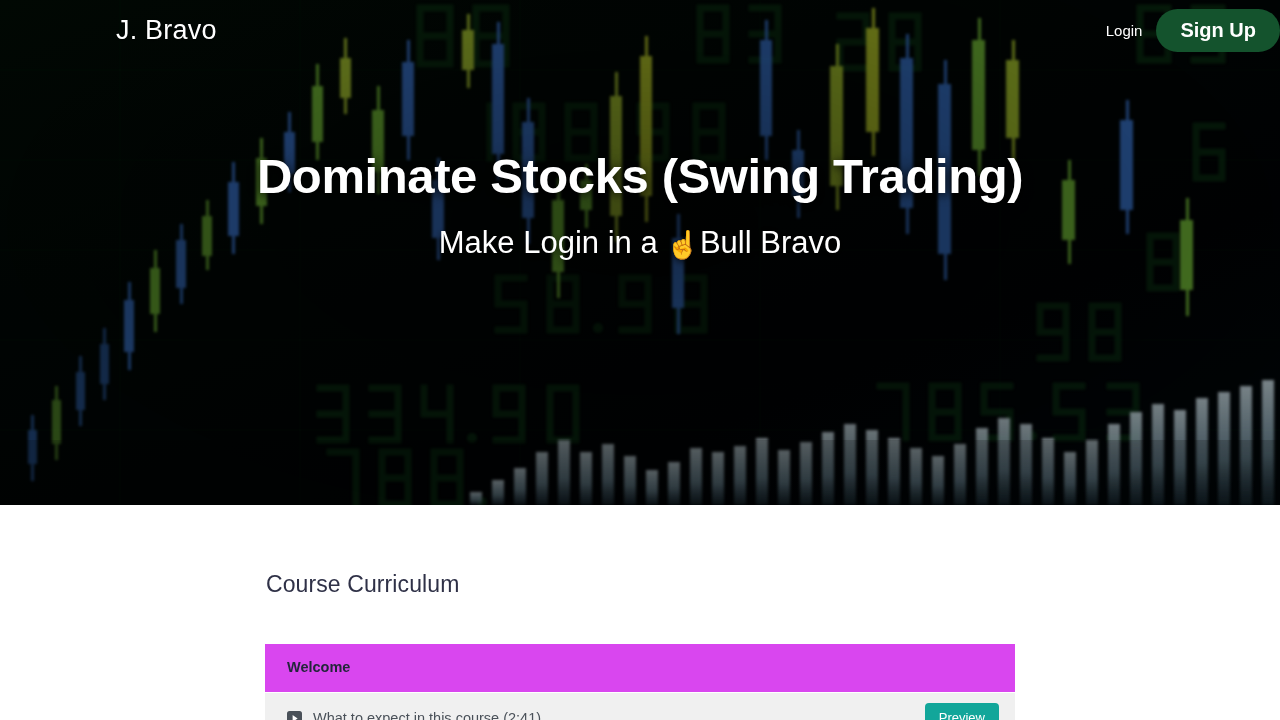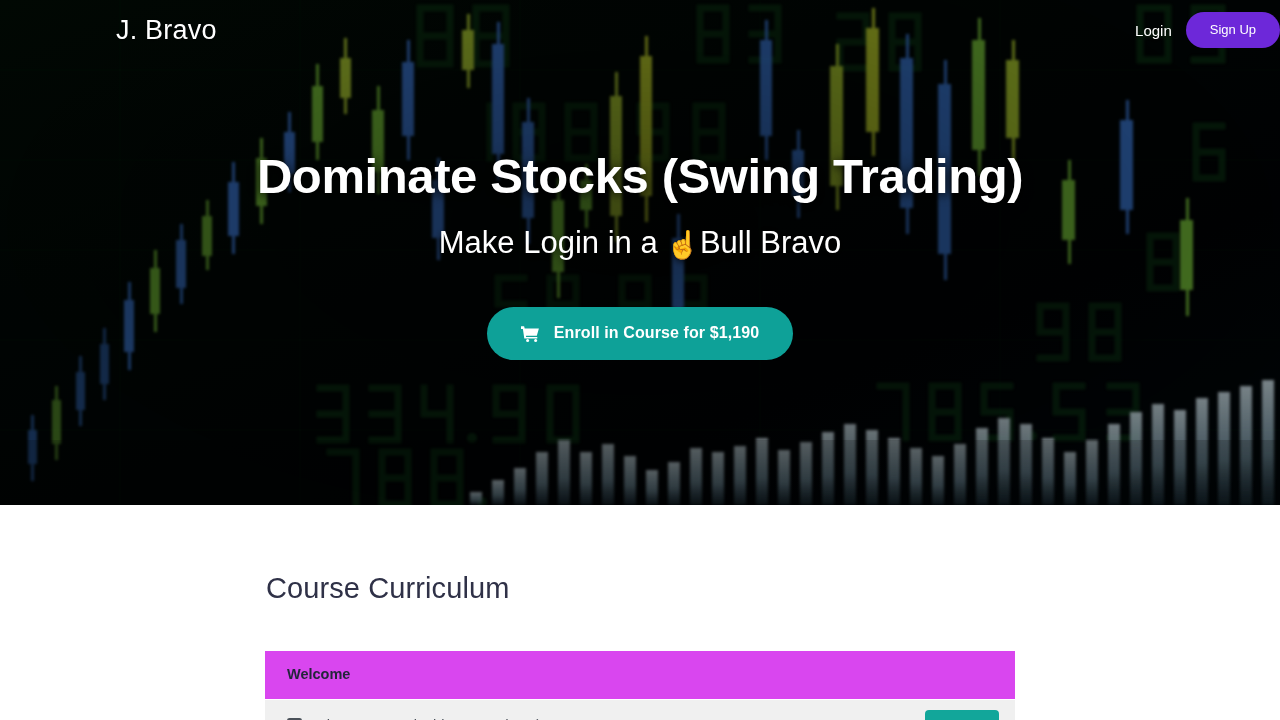--- a/index.html
+++ b/index.html
@@ -57,24 +57,24 @@
   .nav-right { display: flex; align-items: center; gap: 14px; }
   .nav-login {
     color: #ffffff;
     font-size: 15px;
     font-weight: 400;
     text-decoration: none;
     white-space: nowrap;
     text-shadow: 0 1px 3px rgba(0,0,0,0.6);
   }
   .nav-signup {
-    background: #6d28d9;
-    color: #ffffff;
-    font-size: 13px;
-    font-weight: normal;
+    background: #14532d;
+    color: #ffffff;
+    font-size: 20px;
+    font-weight: bold;
     border: none;
     border-radius: 22px;
     padding: 11px 24px 12px;
     cursor: pointer;
     line-height: 1;
     white-space: nowrap;
     font-family: inherit;
   }
 
   
@@ -136,21 +136,21 @@
 
   
   .main {
     width: 1280px;
     background: #ffffff;
     padding-top: 66px;
   }
   .container { width: 750px; margin: 0 auto; }
   .section-title {
     color: #2f3147;
-    font-size: 29px;
+    font-size: 23px;
     font-weight: 400;
     letter-spacing: 0.1px;
     line-height: 1.2;
     margin-bottom: 45px;
     padding-left: 1px;
   }
 
   .curriculum { border: none; }
   .curriculum-section-head {
     background: #d946ef;
@@ -438,32 +438,20 @@
     <div class="brand">J. Bravo</div>
     <div class="nav-right">
       <a class="nav-login" href="#">Login</a>
       <button class="nav-signup">Sign Up</button>
     </div>
   </nav>
 
   <div class="hero-content">
     <h1 class="hero-title">Dominate Stocks (Swing Trading)</h1>
     <p class="hero-subtitle"><span>Make Login in a </span><span class="hero-emoji">☝️</span><span>Bull Bravo</span></p>
-    <div class="cta-wrap">
-      <button class="cta-button">
-        <span class="cart-icon">
-          <svg width="19" height="17" viewBox="0 0 19 17" aria-hidden="true">
-            <path d="M0 1.2h3.1l.6 2.4h14.2l-2.1 7.2H5.2l-.3 1.3h11.4v1.5H3.3L1.9 3.9H0z" fill="#ffffff"></path>
-            <circle cx="6.6" cy="15.4" r="1.5" fill="#ffffff"></circle>
-            <circle cx="14.6" cy="15.4" r="1.5" fill="#ffffff"></circle>
-          </svg>
-        </span>
-        <span>Enroll in Course for $1,190</span>
-      </button>
-    </div>
   </div>
 </div>
 
 <main class="main">
   <div class="container">
     <h2 class="section-title">Course Curriculum</h2>
 
     <div class="curriculum">
       <div class="curriculum-section-head">Welcome</div>
 

